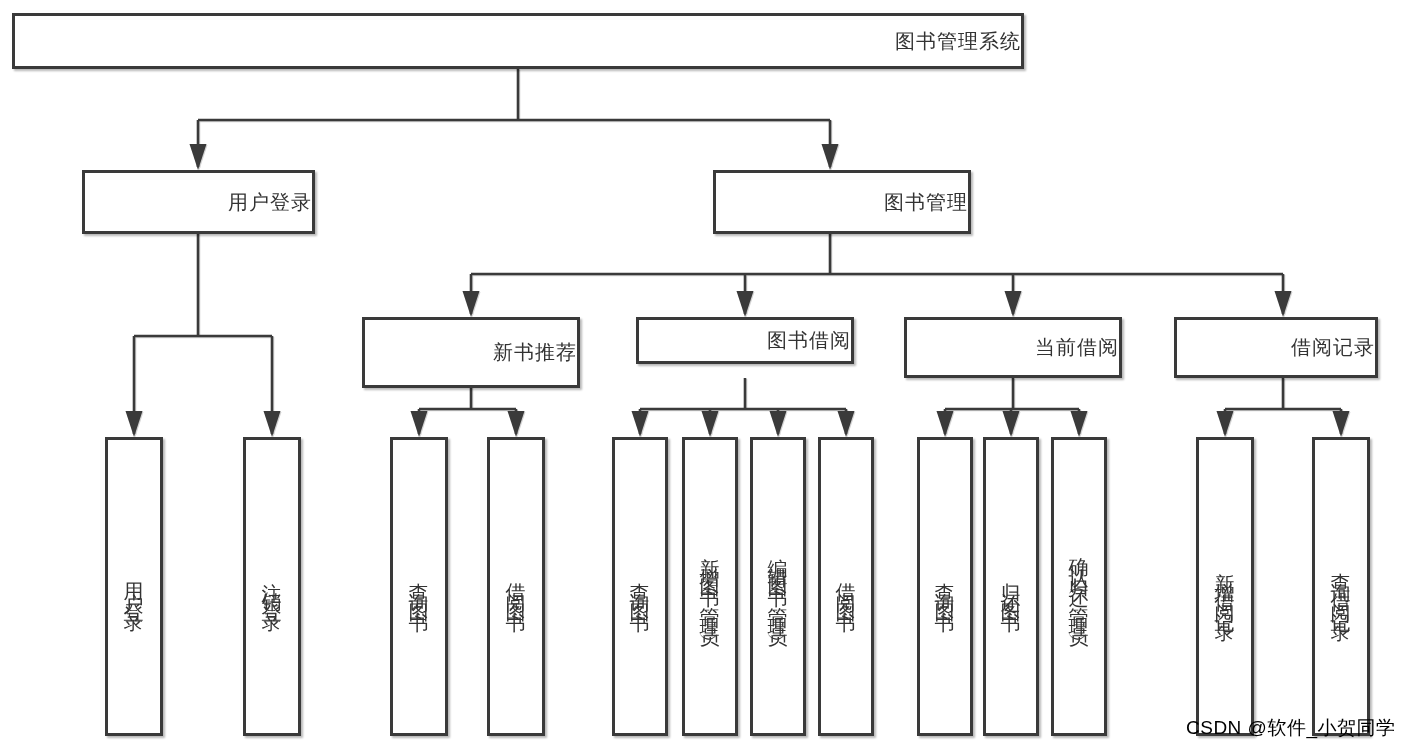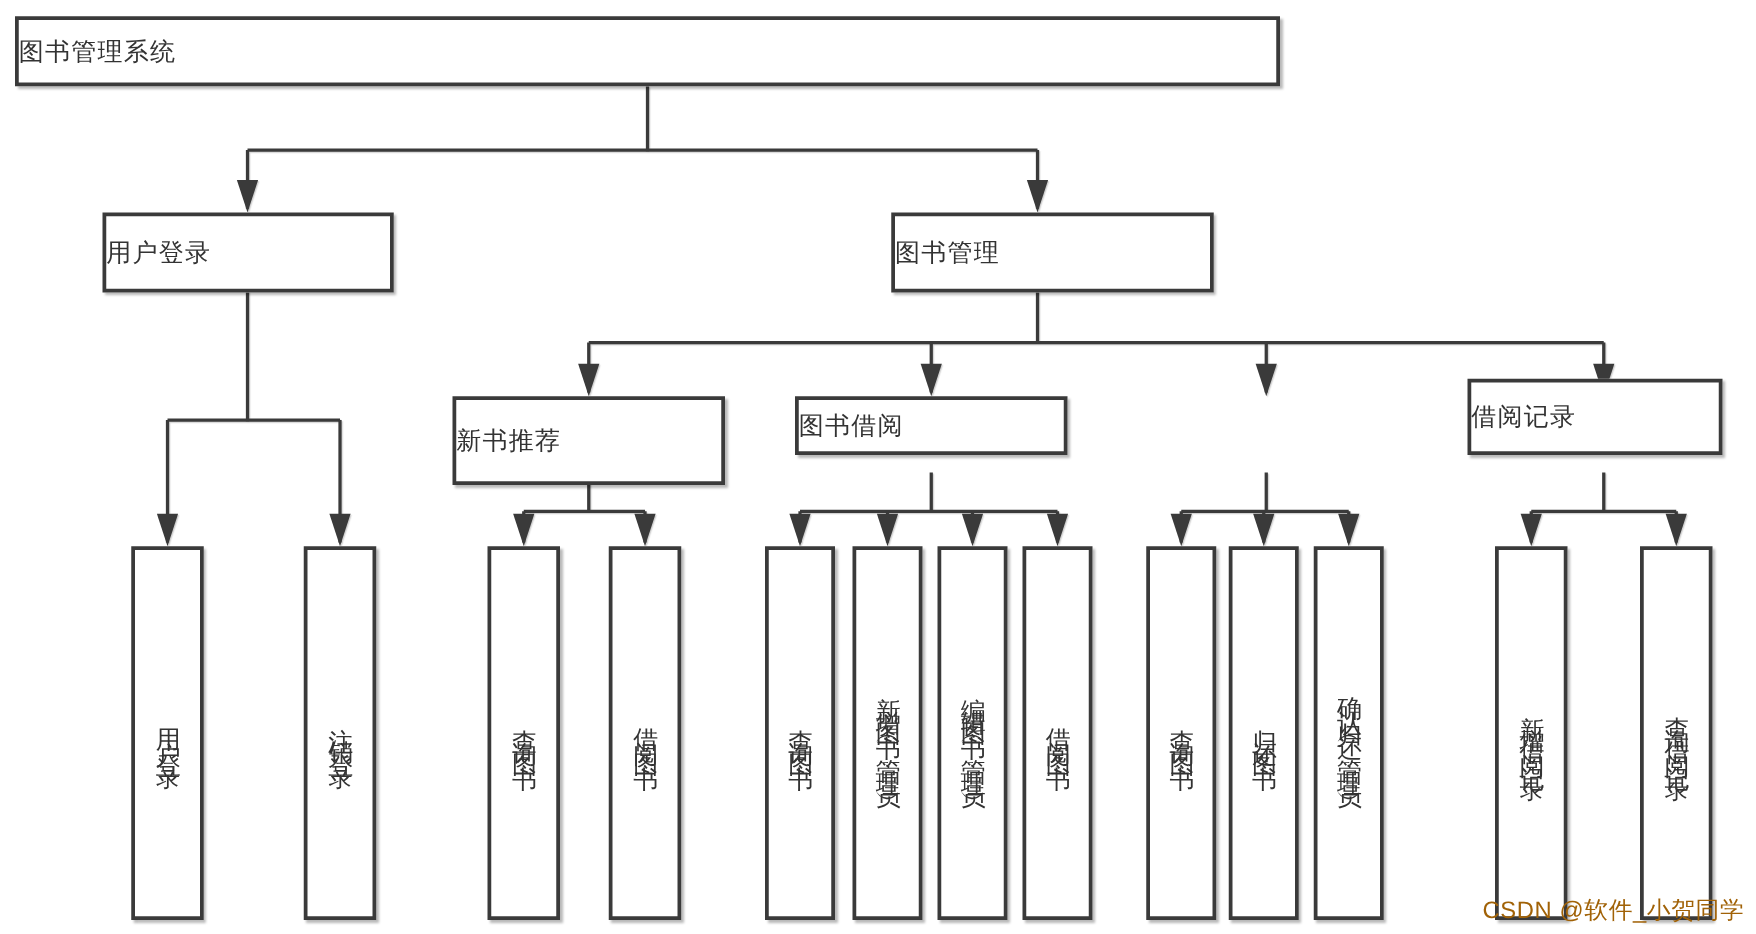--- a/index.html
+++ b/index.html
@@ -29,21 +29,21 @@
   }
   .hbox {
     position: absolute;
     z-index: 2;
     box-sizing: border-box;
     background: #ffffff;
     border: 3px solid #3a3a3a;
     box-shadow: 2px 2px 2px rgba(0,0,0,0.28);
     display: flex;
     align-items: center;
-    justify-content: flex-start;
+    justify-content: flex-end;
     font-size: 20px;
     letter-spacing: 1px;
     color: #333333;
     white-space: nowrap;
   }
   .vbox {
     position: absolute;
     z-index: 2;
     box-sizing: border-box;
     background: #ffffff;
@@ -62,21 +62,21 @@
     line-height: 1;
     color: #333333;
   }
   #watermark {
     position: absolute;
     z-index: 5;
     left: 1186px;
     top: 715px;
     font-size: 19px;
     letter-spacing: 0.5px;
-    color: #a16207;
+    color: #000000;
     white-space: nowrap;
   }
 </style>
 </head>
 <body>
 
 <div id="stage">
 
   <svg id="connectors" viewBox="0 0 1405 747" xmlns="http://www.w3.org/2000/svg">
 
@@ -164,21 +164,24 @@
   <div class="hbox" style="left:713px;top:170px;width:258px;height:64px">
     <span>图书管理</span>
   </div>
 
   <div class="hbox" style="left:362px;top:317px;width:218px;height:71px">
     <span>新书推荐</span>
   </div>
   <div class="hbox" style="left:636px;top:317px;width:218px;height:47px">
     <span>图书借阅</span>
   </div>
-  <div class="hbox" style="left:1174px;top:303px;width:204px;height:61px">
+  <div class="hbox" style="left:904px;top:317px;width:218px;height:61px">
+    <span>当前借阅</span>
+  </div>
+  <div class="hbox" style="left:1174px;top:317px;width:204px;height:61px">
     <span>借阅记录</span>
   </div>
 
   <div class="vbox" style="left:105px;top:437px;width:58px;height:299px">
     <span class="vtext">用户登录</span>
   </div>
   <div class="vbox" style="left:243px;top:437px;width:58px;height:299px">
     <span class="vtext">注销登录</span>
   </div>
 

